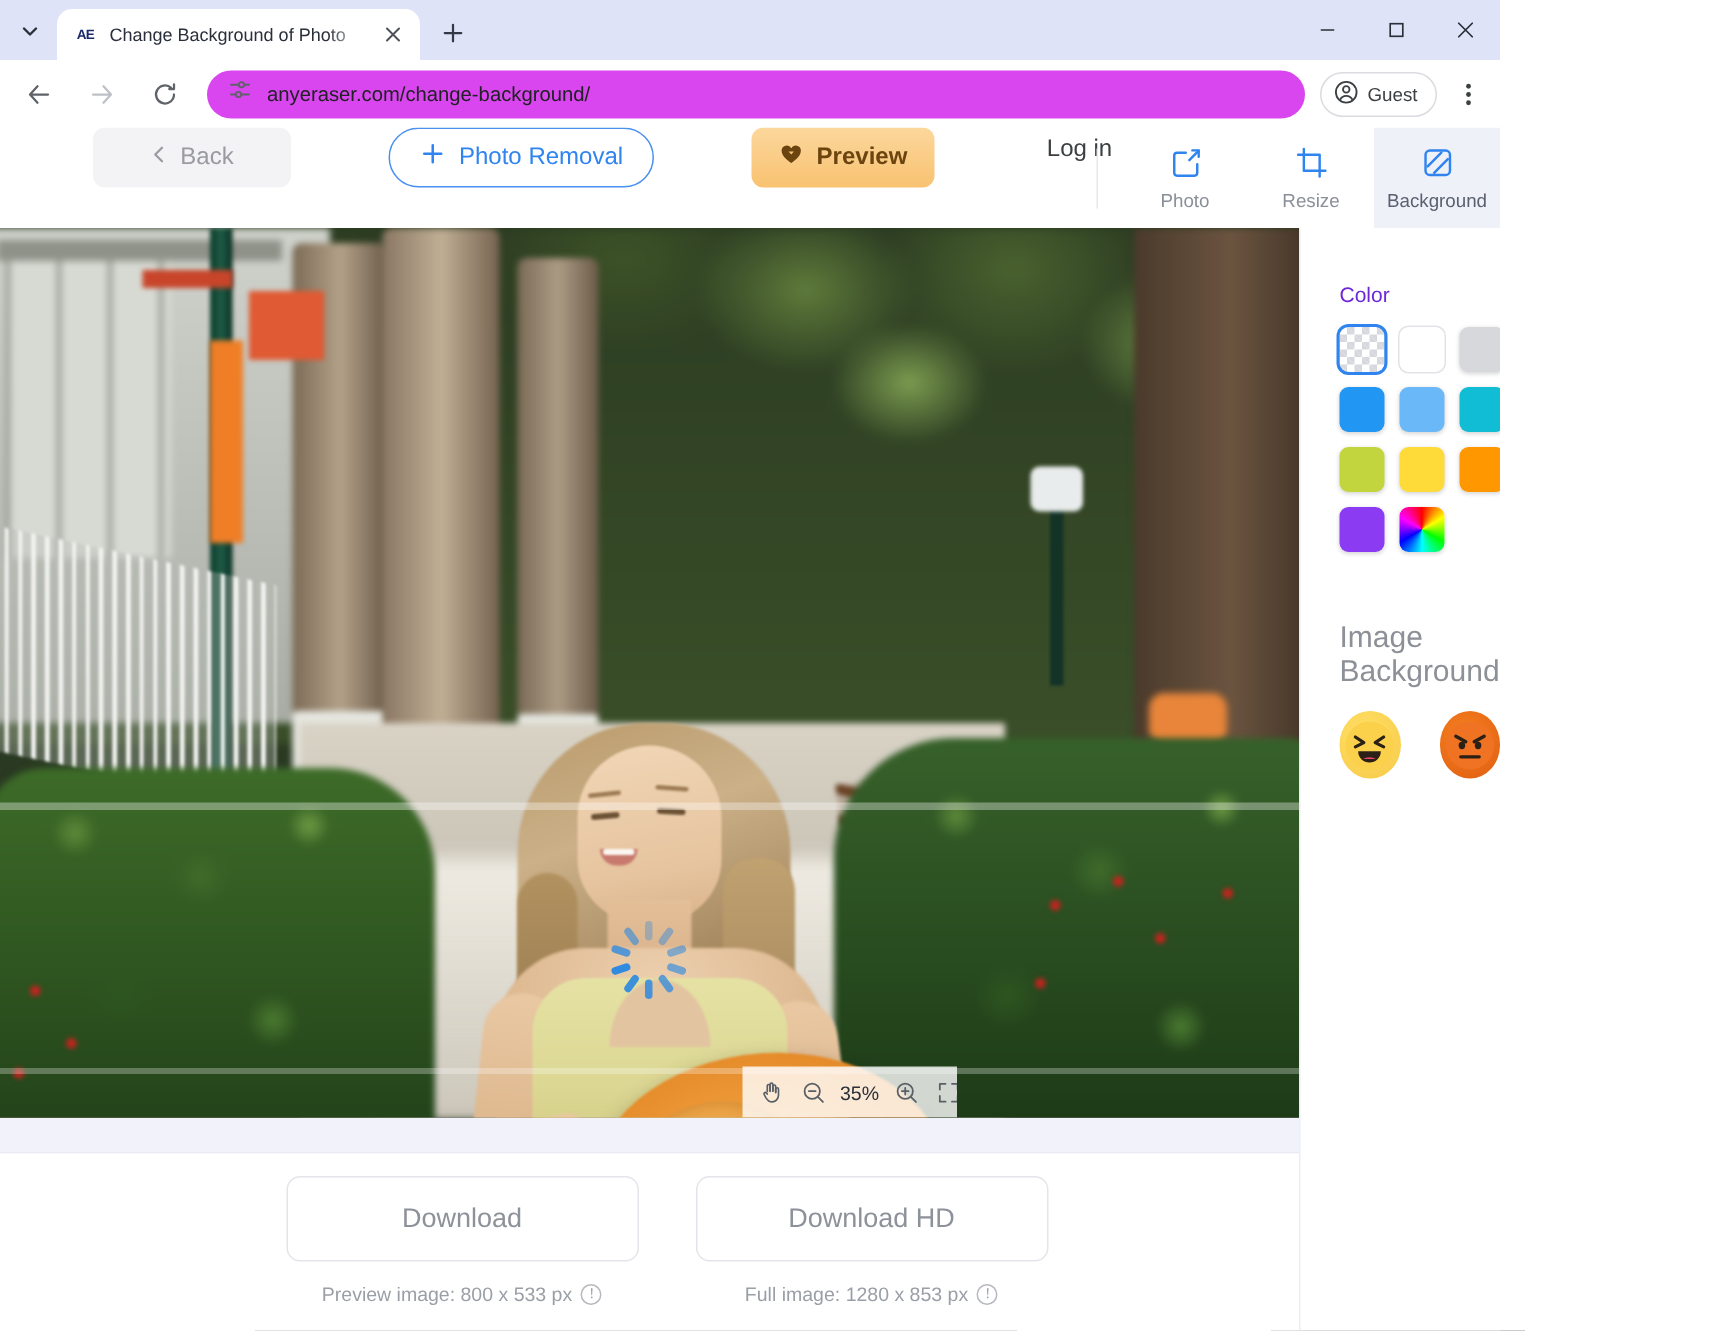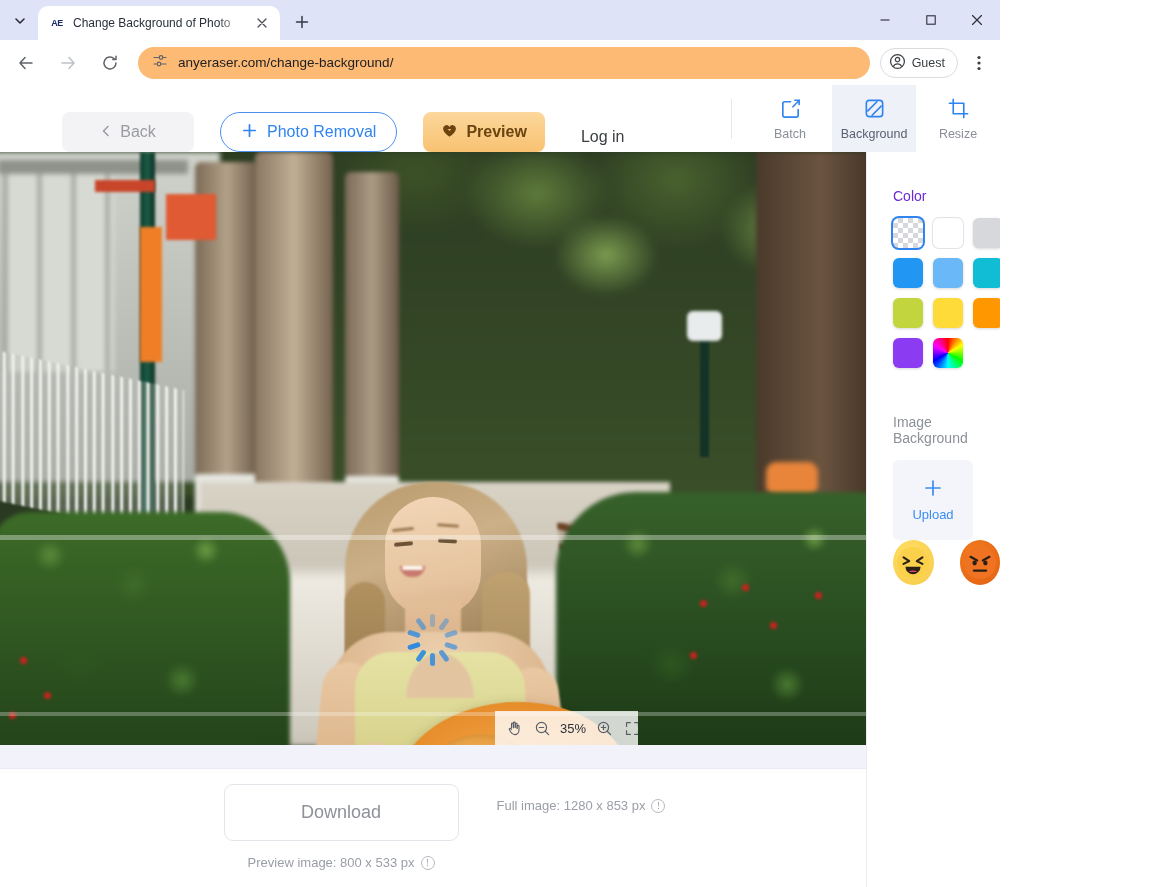--- a/index.html
+++ b/index.html
@@ -59,21 +59,21 @@
     height: 45px; background: #ffffff; display: flex; align-items: center;
     padding: 0 6px; gap: 2px; flex: 0 0 45px;
   }
   .nav-btn {
     width: 32px; height: 32px; border-radius: 50%; display: flex;
     align-items: center; justify-content: center; color: #5f6368; flex: 0 0 32px;
     margin: 0 4px;
   }
   .nav-btn.disabled { color: #bdc1c6; }
   .omnibox {
-    flex: 1; height: 32px; background: #fdba74; border-radius: 16px;
+    flex: 1; height: 32px; background: #d946ef; border-radius: 16px;
     display: flex; align-items: center; padding: 0 14px; gap: 10px;
     margin-left: 6px; margin-right: 8px;
   }
   .omnibox-url { font-size: 13.5px; color: #202124; white-space: nowrap; }
   .guest-chip {
     height: 30px; border: 1px solid #dadce0; border-radius: 16px;
     display: flex; align-items: center; gap: 6px; padding: 0 12px 0 8px;
     font-size: 12.5px; color: #3c4043; flex: 0 0 auto;
   }
   .kebab {
@@ -84,22 +84,23 @@
 
   
   .viewport {
     flex: 1; position: relative; background: #ffffff; overflow: hidden;
     display: flex; flex-direction: column;
   }
 
   
   .app-header {
     height: 67px; flex: 0 0 67px; background: #ffffff;
-    display: flex; align-items: flex-end; padding: 0 0 0 62px;
+    display: flex; align-items: flex-start; padding: 0 0 0 62px;
     position: relative;
+    gap: 39px;
   }
   .btn-back {
     height: 40px; min-width: 132px; background: #f3f3f6; border-radius: 8px;
     display: flex; align-items: center; justify-content: center; gap: 8px;
     color: #9a9ba1; font-size: 16px;
   }
   .btn-outline {
     height: 40px; border: 1px solid #4a90f0; border-radius: 20px;
     display: flex; align-items: center; justify-content: center; gap: 9px;
     color: #2f84ef; font-size: 16px; padding: 0 20px; background: #fff;
@@ -408,21 +409,21 @@
     background-color:#fff;
     background-image:
       linear-gradient(45deg,#d6d8dd 25%,transparent 25%,transparent 75%,#d6d8dd 75%),
       linear-gradient(45deg,#d6d8dd 25%,transparent 25%,transparent 75%,#d6d8dd 75%);
     background-size: 10px 10px;
     background-position: 0 0, 5px 5px;
   }
   .swatch.rainbow {
     background: conic-gradient(#ff0000,#ffff00,#00ff00,#00ffff,#0000ff,#ff00ff,#ff0000);
   }
-  .side-label2 { font-size:14px; color:#8c9097; margin:46px 0 14px 0; }
+  .side-label2 { font-size:20px; color:#8c9097; margin:46px 0 14px 0; }
   .upload-box {
     width:80px; height:80px; background:#f3f5fa; border-radius:6px;
     display:flex; flex-direction:column; align-items:center; justify-content:center;
     gap:5px; color:#3b8ef0;
   }
   .upload-box .ub-label { font-size:13px; color:#3b8ef0; }
   .side-label3 { font-size:14px; color:#8c9097; margin:74px 0 16px 0; }
   .rate-row { display:flex; gap:26px; }
   .emoji {
     width:45px; height:45px; border-radius:50%; display:flex;
@@ -564,39 +565,39 @@
 
       <div class="mode-tabs">
         <div class="mode-tab">
           <span>
             <svg width="23" height="23" viewBox="0 0 24 24" fill="none" stroke="#2f84ef" stroke-width="1.7" stroke-linecap="round" stroke-linejoin="round">
               <path d="M20 13v6a2 2 0 0 1-2 2H6a2 2 0 0 1-2-2V7a2 2 0 0 1 2-2h6"></path>
               <path d="M14.5 10.2L21 3.6"></path>
                 <path d="M16.6 3.4H21v4.4"></path>
             </svg>
           </span>
-          <span>Batch</span>
+          <span>Photo</span>
+        </div>
+        <div class="mode-tab">
+          <span>
+            <svg width="23" height="23" viewBox="0 0 24 24" fill="none" stroke="#2f84ef" stroke-width="1.7" stroke-linecap="round" stroke-linejoin="round">
+              <path d="M6.5 2.5v15h15"></path>
+                <path d="M2.5 6.5h15v15"></path>
+            </svg>
+          </span>
+          <span>Resize</span>
         </div>
         <div class="mode-tab active">
           <span>
             <svg width="23" height="23" viewBox="0 0 24 24" fill="none" stroke="#2f84ef" stroke-width="1.7" stroke-linejoin="round">
               <rect x="3.5" y="3.5" width="17" height="17" rx="3"></rect>
               <path d="M5 14.5L14.5 5M9.5 19L19 9.5" stroke-linecap="round"></path>
             </svg>
           </span>
           <span>Background</span>
-        </div>
-        <div class="mode-tab">
-          <span>
-            <svg width="23" height="23" viewBox="0 0 24 24" fill="none" stroke="#2f84ef" stroke-width="1.7" stroke-linecap="round" stroke-linejoin="round">
-              <path d="M6.5 2.5v15h15"></path>
-                <path d="M2.5 6.5h15v15"></path>
-            </svg>
-          </span>
-          <span>Resize</span>
         </div>
       </div>
     </div>
 
     <div class="app-body">
 
       <div class="canvas-col">
 
         <div class="canvas-wrap">
           <div class="photo">
@@ -711,20 +712,23 @@
           <div class="dl-col">
             <div class="dl-btn">
               <span>Download</span>
             </div>
             <div class="dl-note">
               <span>Preview image: 800 x 533 px</span>
               <span class="info-circle">!</span>
             </div>
           </div>
           <div class="dl-col">
+            <div class="dl-btn">
+              <span>Download HD</span>
+            </div>
             <div class="dl-note">
               <span>Full image: 1280 x 853 px</span>
               <span class="info-circle">!</span>
             </div>
           </div>
         </div>
       </div>
 
       <div class="sidebar">
         <div class="side-label">Color</div>
@@ -748,28 +752,20 @@
           <div class="swatch" style="background:#ff9800"></div>
           <div class="swatch" style="background:#f43535"></div>
           <div class="swatch" style="background:#fa5a52"></div>
           <div class="swatch" style="background:#f58bae"></div>
 
           <div class="swatch" style="background:#8b3cf2"></div>
           <div class="swatch rainbow"></div>
         </div>
 
         <div class="side-label2">Image Background</div>
-        <div class="upload-box">
-          <span>
-            <svg width="20" height="20" viewBox="0 0 20 20">
-                <path d="M10 3v14M3 10h14" stroke="#3b8ef0" stroke-width="1.7" stroke-linecap="round"></path>
-              </svg>
-          </span>
-          <span class="ub-label">Upload</span>
-        </div>
 
         <div class="rate-row">
           <div class="emoji happy">
             <svg width="34" height="34" viewBox="0 0 36 36">
               <circle cx="18" cy="18" r="17" fill="#fbd14b"></circle>
               <path d="M8 12l6 4-6 3" fill="none" stroke="#2b2016" stroke-width="2.2" stroke-linecap="round" stroke-linejoin="round"></path>
               <path d="M28 12l-6 4 6 3" fill="none" stroke="#2b2016" stroke-width="2.2" stroke-linecap="round" stroke-linejoin="round"></path>
               <path d="M10 22h16a8 8 0 0 1-16 0z" fill="#2b2016"></path>
               <path d="M13.5 27.5a6.5 4.5 0 0 1 9 0z" fill="#e8456c"></path>
             </svg>

